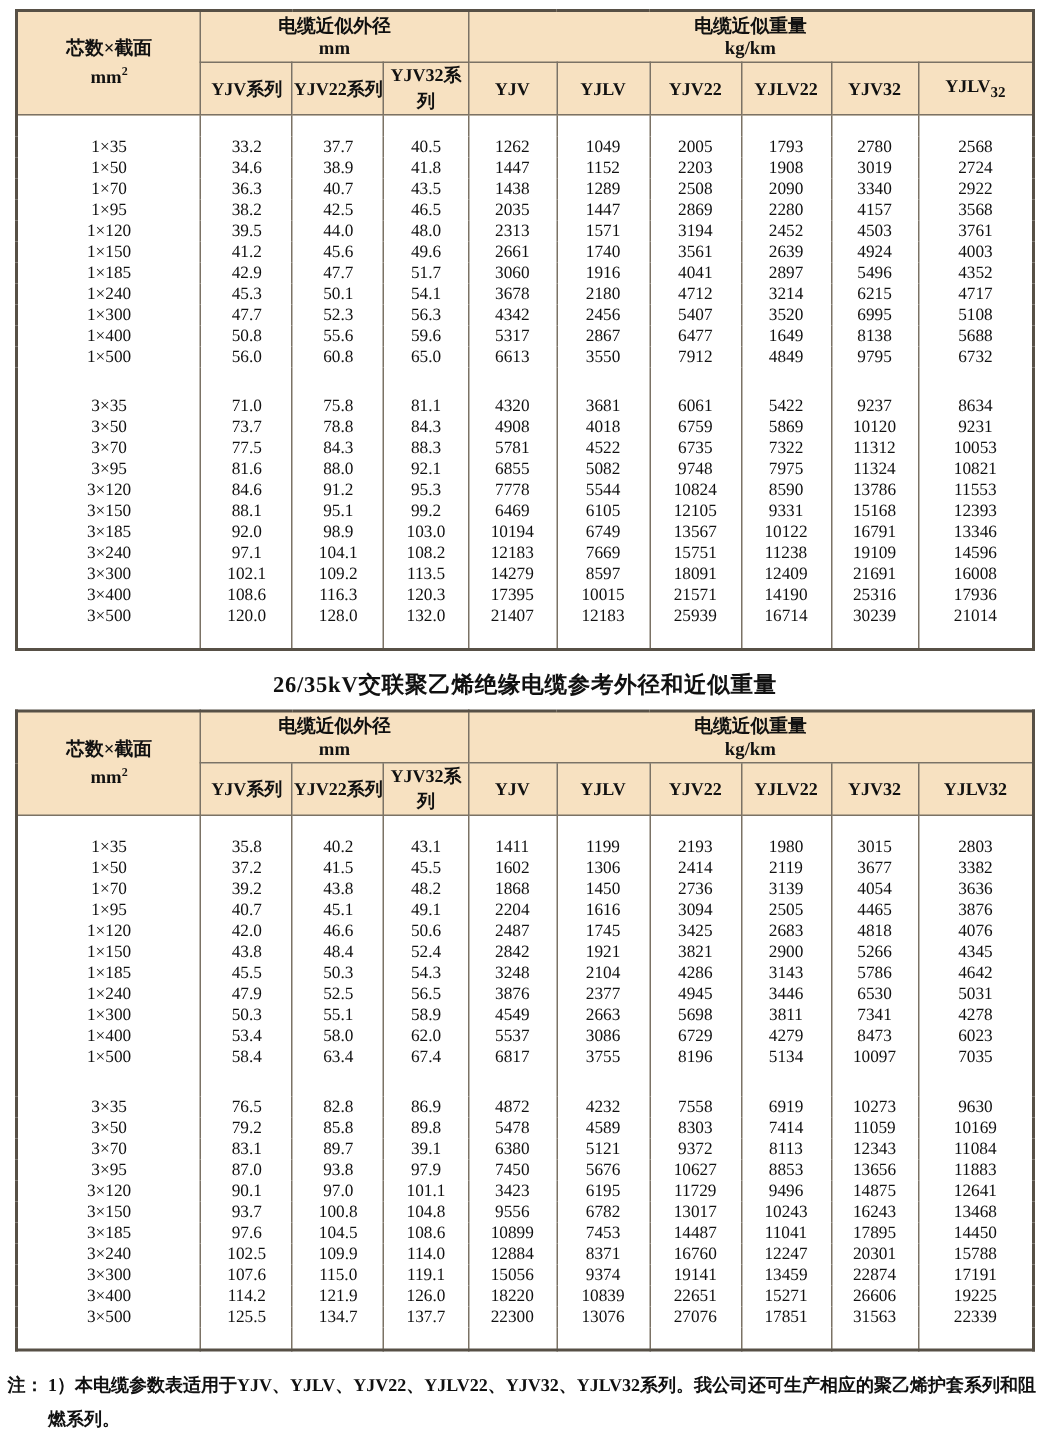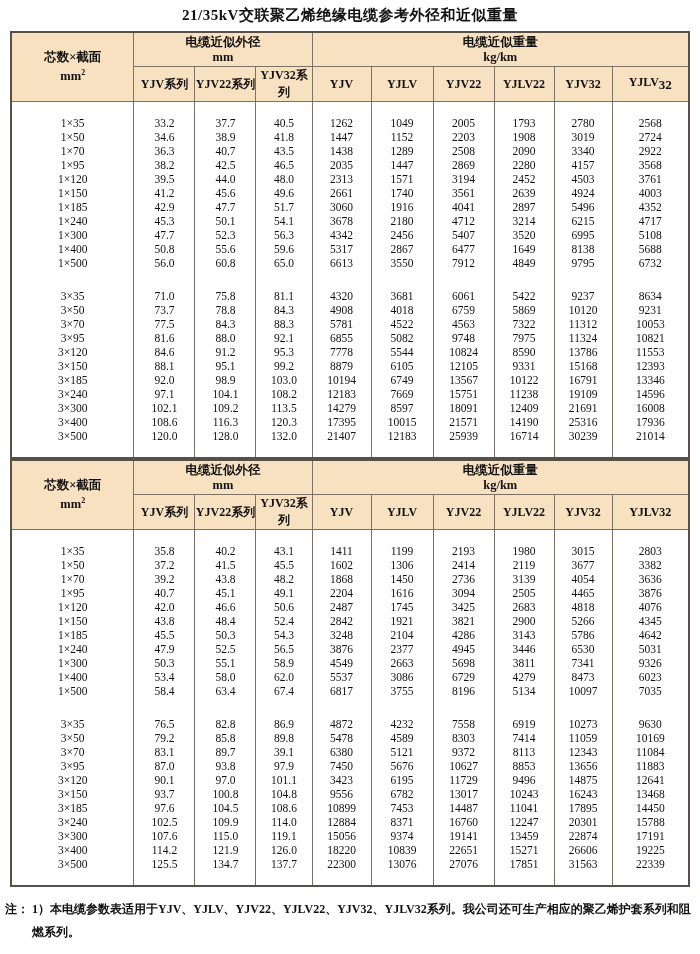--- a/index.html
+++ b/index.html
@@ -28,21 +28,21 @@
   }
   table.cable-table th{
     background:var(--header-bg);
     border:1px solid var(--border-in);
     font-weight:bold;color:var(--ink);
     padding:0;vertical-align:middle;
   }
   .spec-th{font-size:12.5px;line-height:16px;margin-top:38px;}
   .group-th{font-size:12.5px;line-height:15px;height:33px;}
   .series-th{font-size:12px;height:27px;}
-  .series-th sub{font-size:13px;}
+  .series-th sub{font-size:10px;}
   .spec-th sup{font-size:8px;vertical-align:super;}
   table.cable-table tbody td{
     border-left:1px solid var(--border-in);
     border-right:1px solid var(--border-in);
     border-top:0;border-bottom:0;
     text-align:center;vertical-align:middle;
     font-size:11.5px;line-height:14px;height:14px;
     padding:0;white-space:nowrap;
   }
   tr.spacer td{height:inherit;}
@@ -53,21 +53,20 @@
   }
   .notes-prefix{flex:0 0 27px;}
   .notes-items{flex:1;}
   .note-line{white-space:normal;}
 </style>
 </head>
 <body>
 
 <div class="doc">
 
-  <div class="table-title">21/35kV交联聚乙烯绝缘电缆参考外径和近似重量</div>
 
   <table class="cable-table">
     <colgroup>
       <col style="width:123px">
         <col style="width:61px">
         <col style="width:61px">
         <col style="width:56px">
       <col style="width:59px">
         <col style="width:62px">
         <col style="width:61px">
@@ -283,21 +282,21 @@
           <td>10120</td>
           <td>9231</td>
         </tr>
         <tr>
           <td>3×70</td>
           <td>77.5</td>
           <td>84.3</td>
           <td>88.3</td>
           <td>5781</td>
           <td>4522</td>
-          <td>4563</td>
+          <td>6735</td>
           <td>7322</td>
           <td>11312</td>
           <td>10053</td>
         </tr>
         <tr>
           <td>3×95</td>
           <td>81.6</td>
           <td>88.0</td>
           <td>92.1</td>
           <td>6855</td>
@@ -317,21 +316,21 @@
           <td>10824</td>
           <td>8590</td>
           <td>13786</td>
           <td>11553</td>
         </tr>
         <tr>
           <td>3×150</td>
           <td>88.1</td>
           <td>95.1</td>
           <td>99.2</td>
-          <td>8879</td>
+          <td>6469</td>
           <td>6105</td>
           <td>12105</td>
           <td>9331</td>
           <td>15168</td>
           <td>12393</td>
         </tr>
         <tr>
           <td>3×185</td>
           <td>92.0</td>
           <td>98.9</td>
@@ -399,20 +398,21 @@
           <td></td>
           <td></td>
           <td></td>
           <td></td>
           <td></td>
           <td></td>
         </tr>
       </tbody>
   </table>
 
+  <div class="table-title second">26/35kV交联聚乙烯绝缘电缆参考外径和近似重量</div>
 
   <table class="cable-table">
     <colgroup>
       <col style="width:123px">
         <col style="width:61px">
         <col style="width:61px">
         <col style="width:56px">
       <col style="width:59px">
         <col style="width:62px">
         <col style="width:61px">
@@ -559,21 +559,21 @@
         <tr>
           <td>1×300</td>
           <td>50.3</td>
           <td>55.1</td>
           <td>58.9</td>
           <td>4549</td>
           <td>2663</td>
           <td>5698</td>
           <td>3811</td>
           <td>7341</td>
-          <td>9326</td>
+          <td>4278</td>
         </tr>
         <tr>
           <td>1×400</td>
           <td>53.4</td>
           <td>58.0</td>
           <td>62.0</td>
           <td>5537</td>
           <td>3086</td>
           <td>6729</td>
           <td>4279</td>

